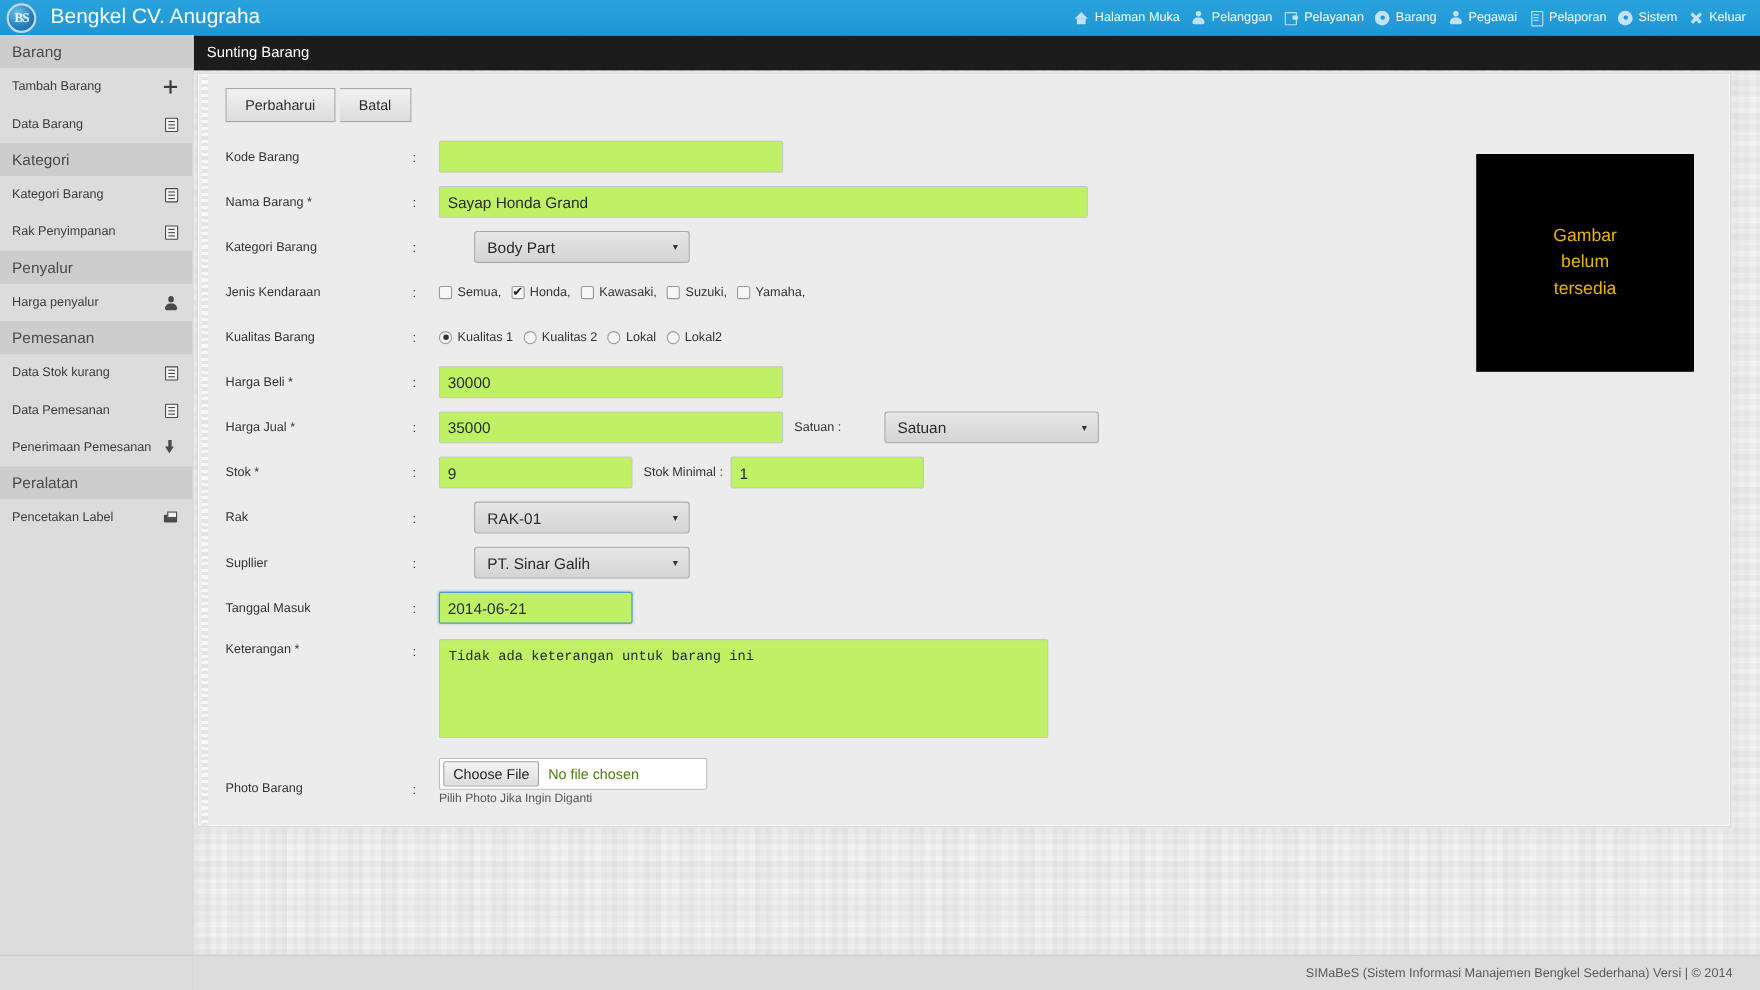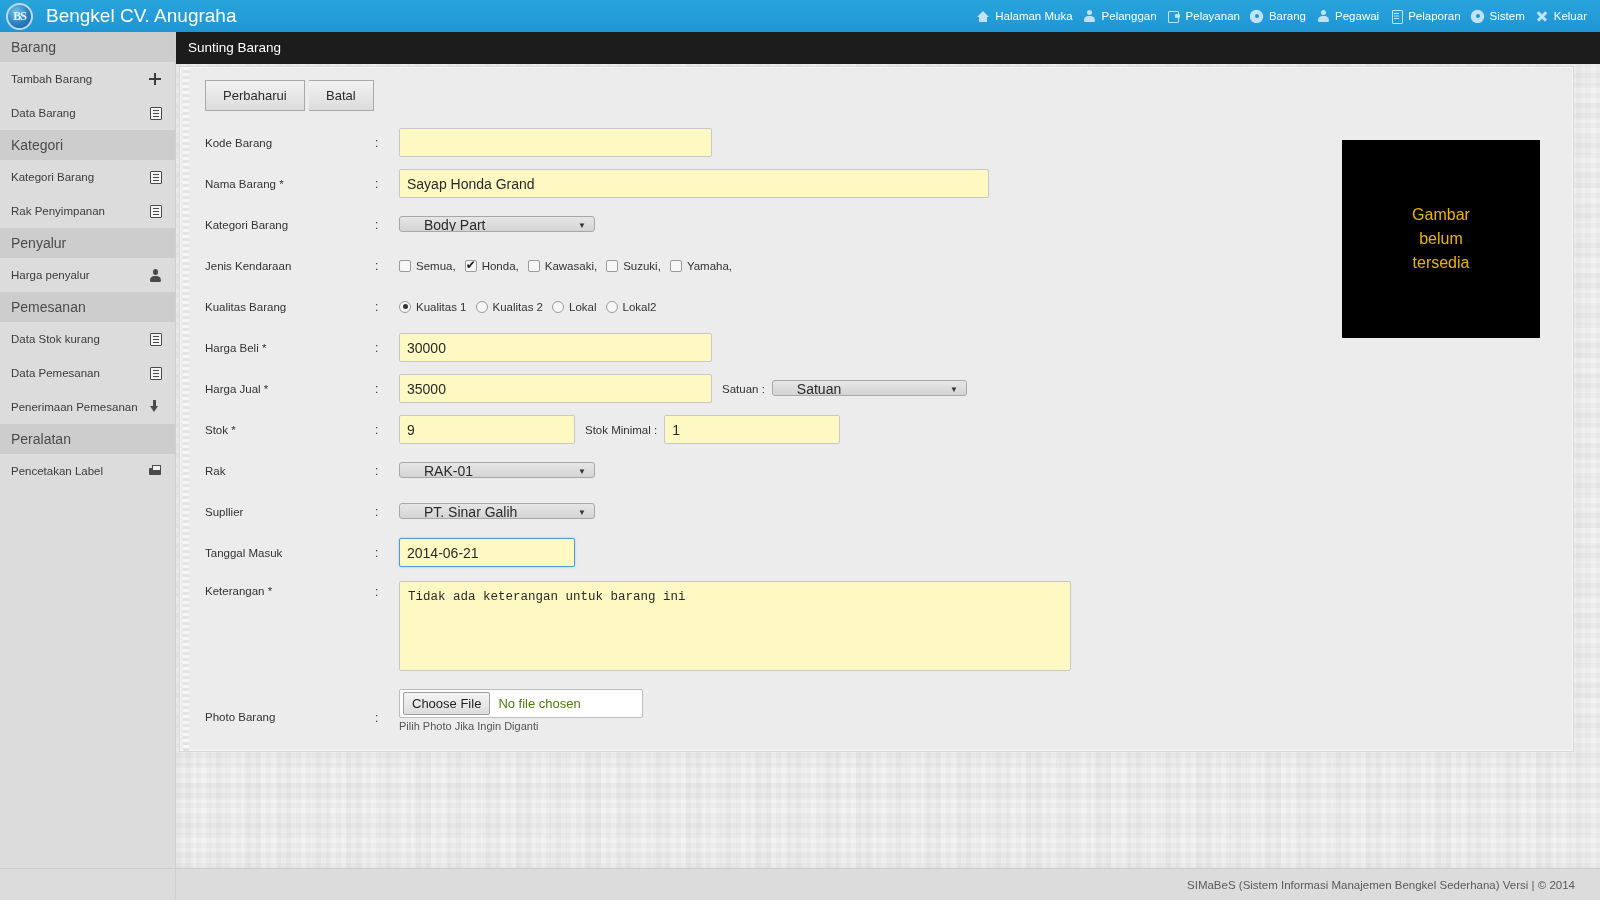--- a/index.html
+++ b/index.html
@@ -199,46 +199,47 @@
   .lab{
     width:170px; flex:0 0 170px;
     font-size:11.5px; color:#333333;
   }
   .colon{ width:24px; flex:0 0 24px; font-size:12px; color:#333; }
   .field{ flex:1 1 auto; display:flex; align-items:center; }
 
   input.txt, textarea.txt{
     font-family:"Liberation Sans", sans-serif;
     font-size:14px; color:#2a2a2a;
-    background:#fef9c3;
+    background:#bef264;
     border:1px solid #c8c8c8;
     border-radius:2px;
     padding:4px 7px;
     height:29px;
     outline:none;
   }
   input.txt.focused{
     border:1px solid #4f9bd2;
     box-shadow:0 0 2px rgba(79,155,210,.5);
   }
   textarea.txt{
     height:90px; resize:none;
     font-family:"Liberation Mono", monospace;
     font-size:12.5px; color:#2a2a2a; line-height:1.45;
     padding:6px 8px;
   }
   select.sel{
     font-family:"Liberation Sans", sans-serif;
     font-size:14px; color:#2a2a2a;
-    height:16px;
+    height:29px;
     background:linear-gradient(#e6e6e6,#d4d4d4);
     border:1px solid #a8a8a8; border-radius:3px;
-    padding-left:24px;
+    padding-left:11px;
     -webkit-appearance:none; appearance:none;
     outline:none;
+    margin-left:32px;
   }
   .selwrap{ position:relative; display:inline-block; }
   .selwrap::after{
     content:"\25BC"; position:absolute; right:9px; top:50%;
     transform:translateY(-50%); font-size:8px; color:#333; pointer-events:none;
   }
   .inline-lab{ font-size:11.5px; color:#333; margin:0 7px 0 10px; }
 
   
   .cbgroup, .rdgroup{ display:flex; align-items:center; font-size:11.5px; color:#333; }
@@ -545,21 +546,21 @@
         <div class="colon">:</div>
         <div class="field">
           <input class="txt focused" style="width: 176px;" value="2014-06-21">
         </div>
       </div>
 
       <div class="row" style="align-items:flex-start;padding-top:8px;min-height:104px">
         <div class="lab" style="padding-top:4px">Keterangan *</div>
         <div class="colon" style="padding-top:4px">:</div>
         <div class="field">
-          <textarea class="txt" style="width: 672px;">Tidak ada keterangan untuk barang ini</textarea>
+          <textarea class="txt" style="width: 554px;">Tidak ada keterangan untuk barang ini</textarea>
         </div>
       </div>
 
       <div class="row" style="align-items:flex-start;min-height:56px;padding-top:12px">
         <div class="lab" style="padding-top:22px">Photo Barang</div>
         <div class="colon" style="padding-top:22px">:</div>
         <div class="field" style="flex-direction:column;align-items:flex-start">
           <div class="filebox">
             <span class="filebtn">Choose File</span>
             <span class="filetxt">No file chosen</span>

